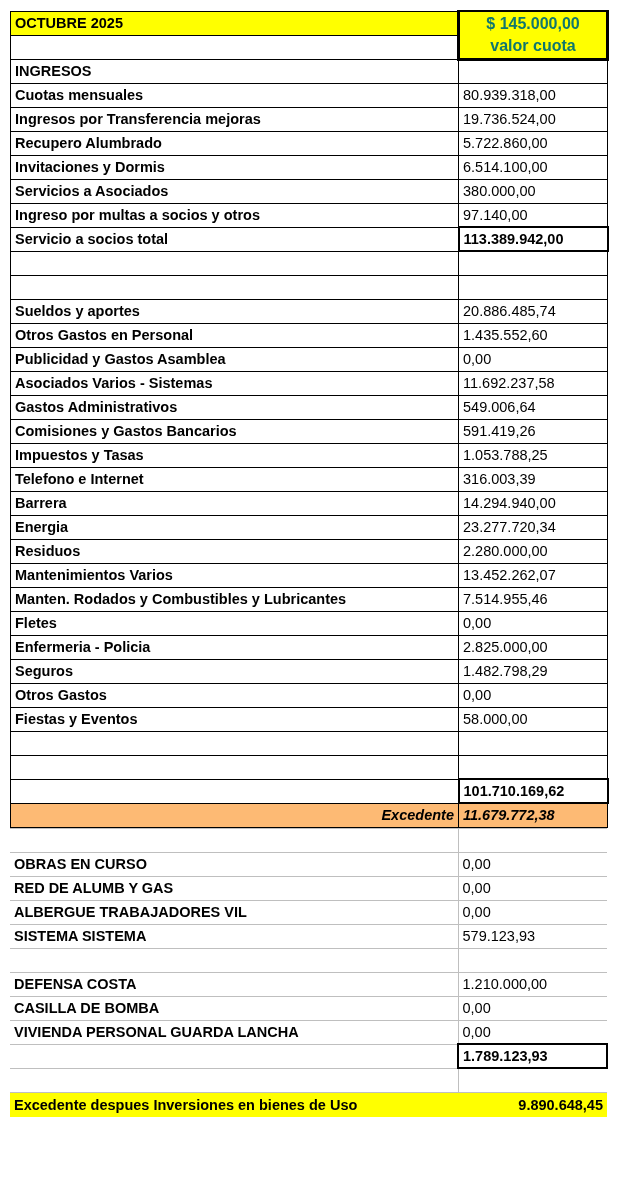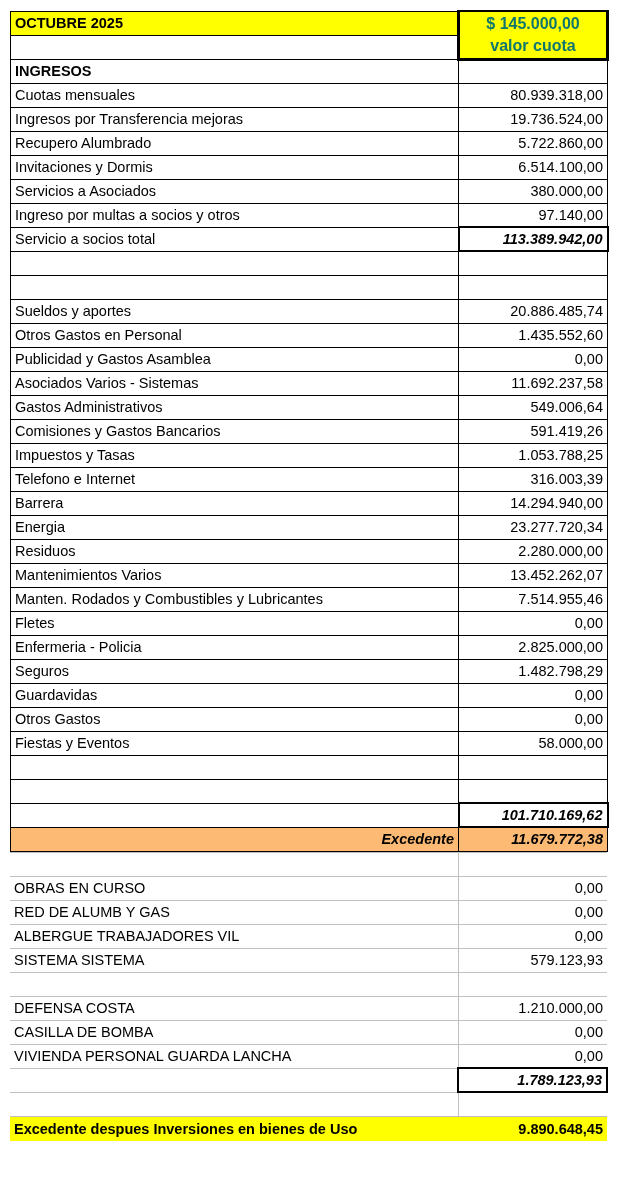--- a/index.html
+++ b/index.html
@@ -42,35 +42,34 @@
     white-space: nowrap;
     overflow: hidden;
   }
 
   
   .boxed td {
     border: 1px solid #000000;
   }
 
   
-  .lbl { text-align: left; }
-  .val { text-align: right; }
+  .lbl { text-align: left; font-weight: bold; }
+  .val { }
 
   
   .bold    { font-weight: bold; }
 
   
   .yellow  { background: #ffff00; }
   .red     { color: #0f766e; }
 
   
   .heavy {
     border: 2.5px solid #000000 !important;
     font-weight: bold;
-    font-style: italic;
   }
 
   
   .titlerow td {
     height: 33px;
     font-size: 18px;
     font-weight: bold;
   }
   .titlerow td.val {
     font-size: 16px;
@@ -257,24 +256,20 @@
       </tr>
       <tr>
         <td class="lbl">Enfermeria - Policia</td>
         <td class="val">2.825.000,00</td>
       </tr>
       <tr>
         <td class="lbl">Seguros</td>
         <td class="val">1.482.798,29</td>
       </tr>
       <tr>
-        <td class="lbl">Guardavidas</td>
-        <td class="val">0,00</td>
-      </tr>
-      <tr>
         <td class="lbl">Otros Gastos</td>
         <td class="val">0,00</td>
       </tr>
       <tr>
         <td class="lbl">Fiestas y Eventos</td>
         <td class="val">58.000,00</td>
       </tr>
 
       <tr>
         <td class="lbl"></td>

